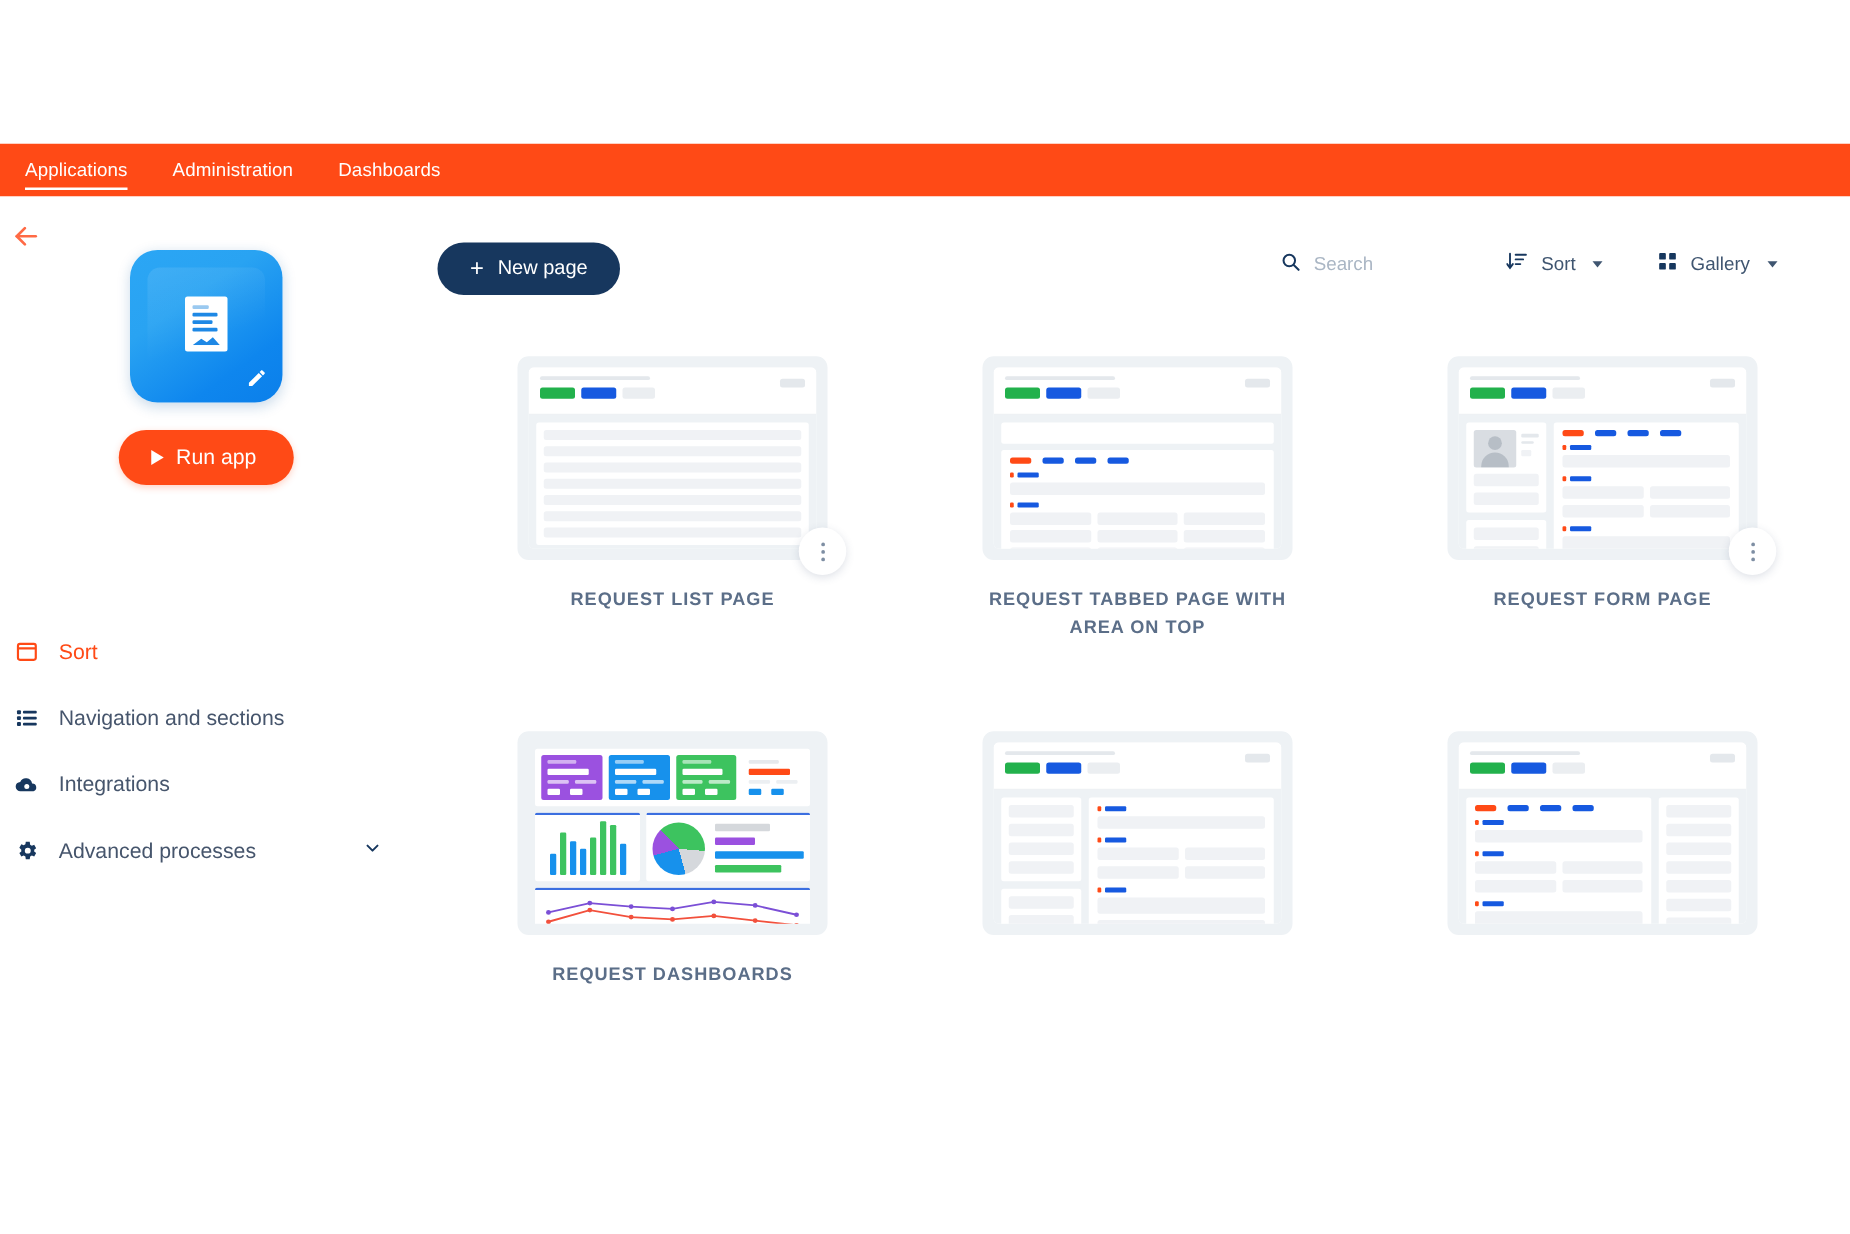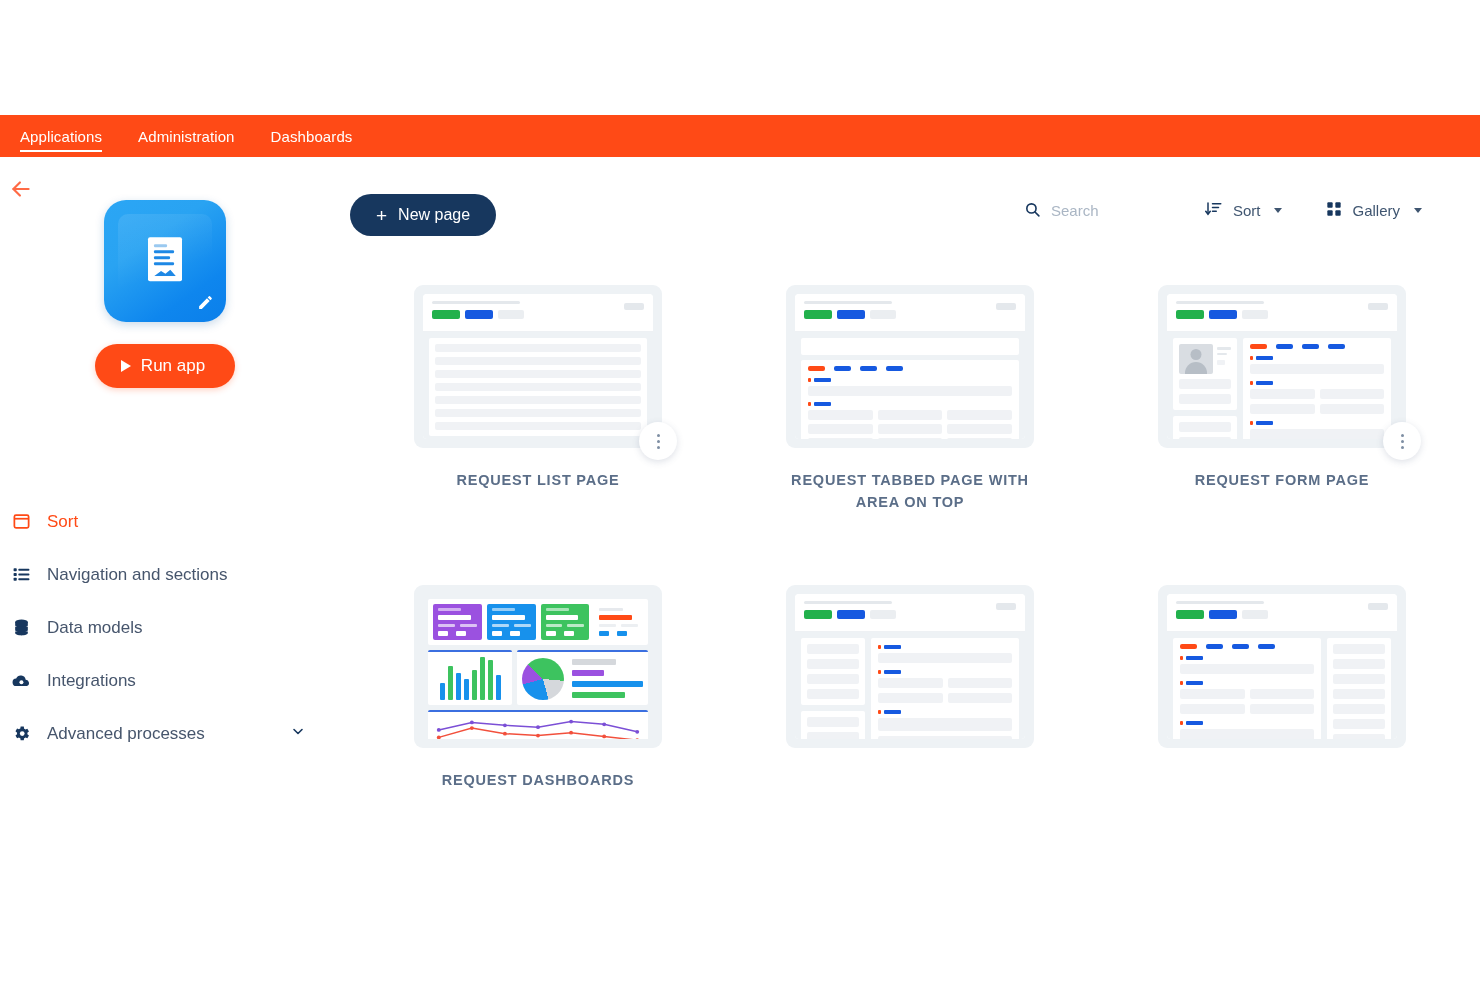--- a/index.html
+++ b/index.html
@@ -530,31 +530,20 @@
             <rect x="8" y="4.6" width="14" height="2.8" rx="1"></rect>
           <rect x="2" y="10" width="4" height="4" rx="1"></rect>
             <rect x="8" y="10.6" width="14" height="2.8" rx="1"></rect>
           <rect x="2" y="16" width="4" height="4" rx="1"></rect>
             <rect x="8" y="16.6" width="14" height="2.8" rx="1"></rect>
         </svg>
       </span>
       <span>Navigation and sections</span>
     </div>
 
-    <div class="side-item">
-      <span class="side-ico">
-        <svg width="19" height="19" viewBox="0 0 24 24" fill="#17375E">
-          <ellipse cx="12" cy="5" rx="8" ry="3"></ellipse>
-          <path d="M4 5v4c0 1.7 3.6 3 8 3s8-1.3 8-3V5"></path>
-          <path d="M4 11v4c0 1.7 3.6 3 8 3s8-1.3 8-3v-4"></path>
-          <path d="M4 17v2c0 1.7 3.6 3 8 3s8-1.3 8-3v-2"></path>
-        </svg>
-      </span>
-      <span>Data models</span>
-    </div>
 
 
     <div class="side-item">
       <span class="side-ico">
         <svg width="20" height="20" viewBox="0 0 24 24" fill="#17375E">
           <path d="M19 18H6.5A4.5 4.5 0 0 1 6.2 9a6 6 0 0 1 11.4 1.6A3.8 3.8 0 0 1 19 18z"></path>
           <circle cx="12.5" cy="13.5" r="2.4" fill="#ffffff"></circle>
         </svg>
       </span>
       <span>Integrations</span>

